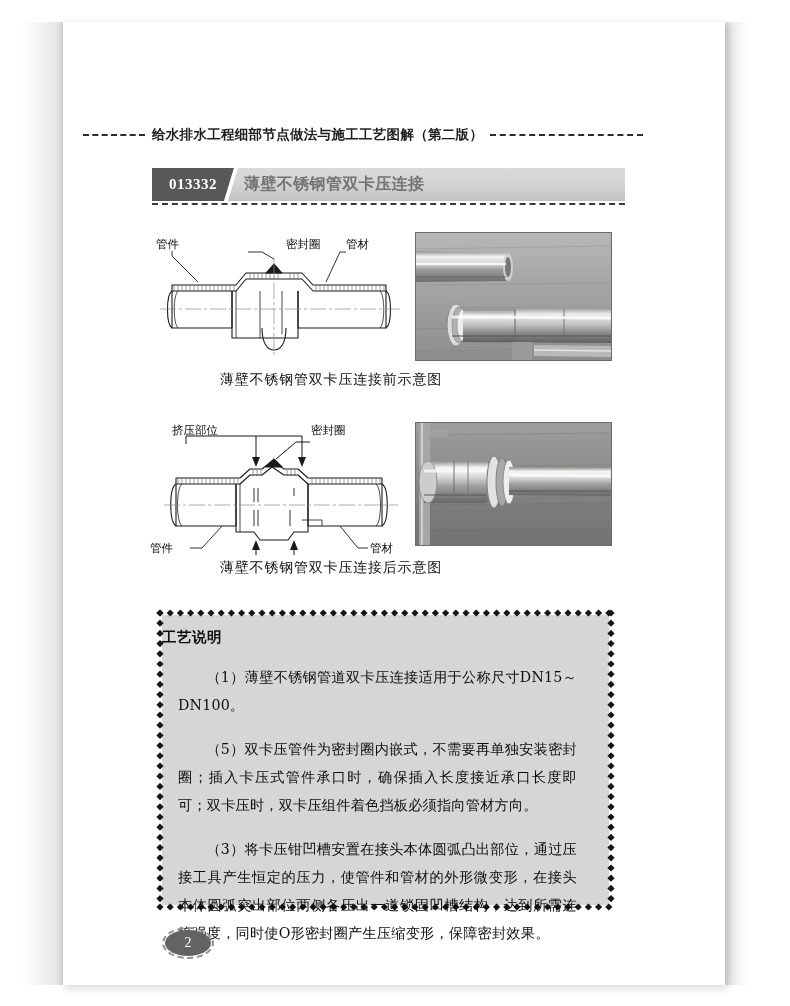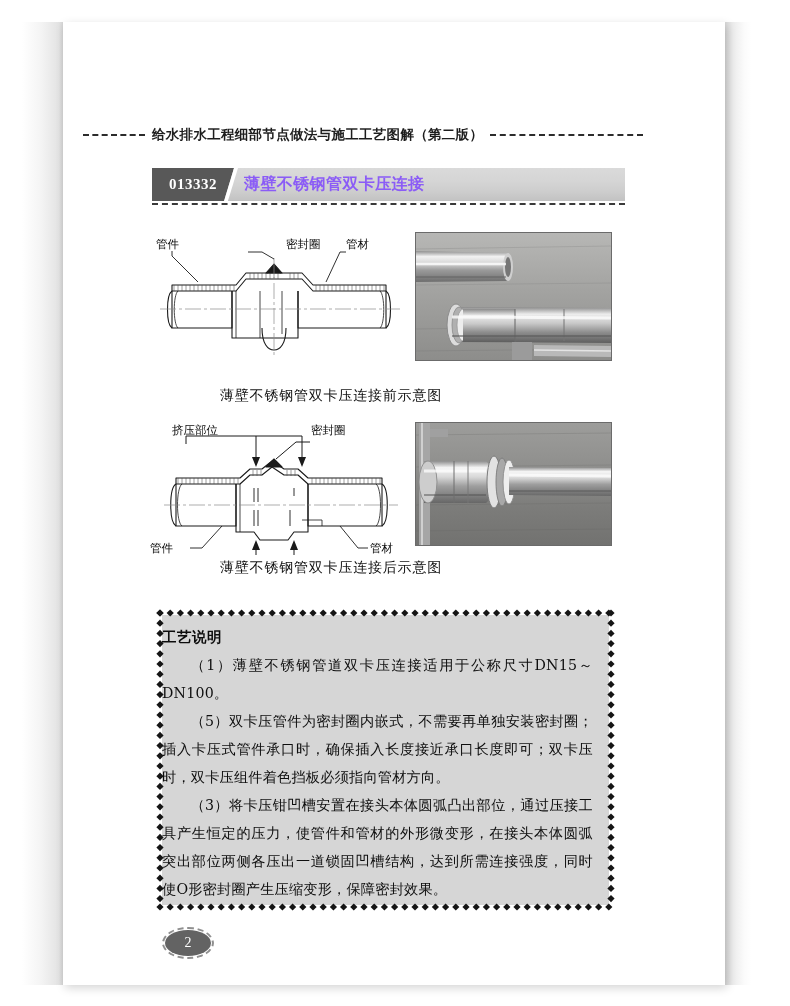--- a/index.html
+++ b/index.html
@@ -119,21 +119,21 @@
   .section-title {
     position: absolute;
     left: 92px;
     top: 0;
     height: 33px;
     display: flex;
     align-items: center;
     font-family: "DejaVu Sans", sans-serif;
     font-size: 16px;
     font-weight: bold;
-    color: #8b5cf6;
+    color: #737373;
     letter-spacing: 0.4px;
   }
   .section-underline {
     position: absolute;
     left: 152px;
     top: 203px;
     width: 473px;
     height: 0;
     border-top: 2px dashed #3a3a3a;
   }
@@ -168,21 +168,21 @@
   .fig-caption {
     position: absolute;
     width: 662px;
     left: 0;
     text-align: center;
     font-family: "DejaVu Serif", serif;
     font-size: 14px;
     color: #111111;
     letter-spacing: 0.8px;
   }
-  #caption-1 { top: 387px; }
+  #caption-1 { top: 371px; }
   #caption-2 { top: 559px; }
 
   
   .note-box {
     position: absolute;
     left: 162px;
     top: 615px;
     width: 447px;
     height: 290px;
     background: #d6d6d6;
@@ -208,21 +208,21 @@
     letter-spacing: 0.5px;
   }
   .note-para {
     font-family: "DejaVu Serif", serif;
     font-size: 14.2px;
     line-height: 28px;
     color: #0e0e0e;
     text-align: justify;
     text-justify: inter-ideograph;
     text-indent: 2em;
-    margin: 0;
+    margin: 16px;
     letter-spacing: 0.2px;
   }
 
   
   .page-number {
     position: absolute;
     left: 165px;
     top: 930px;
     width: 46px;
     height: 26px;

